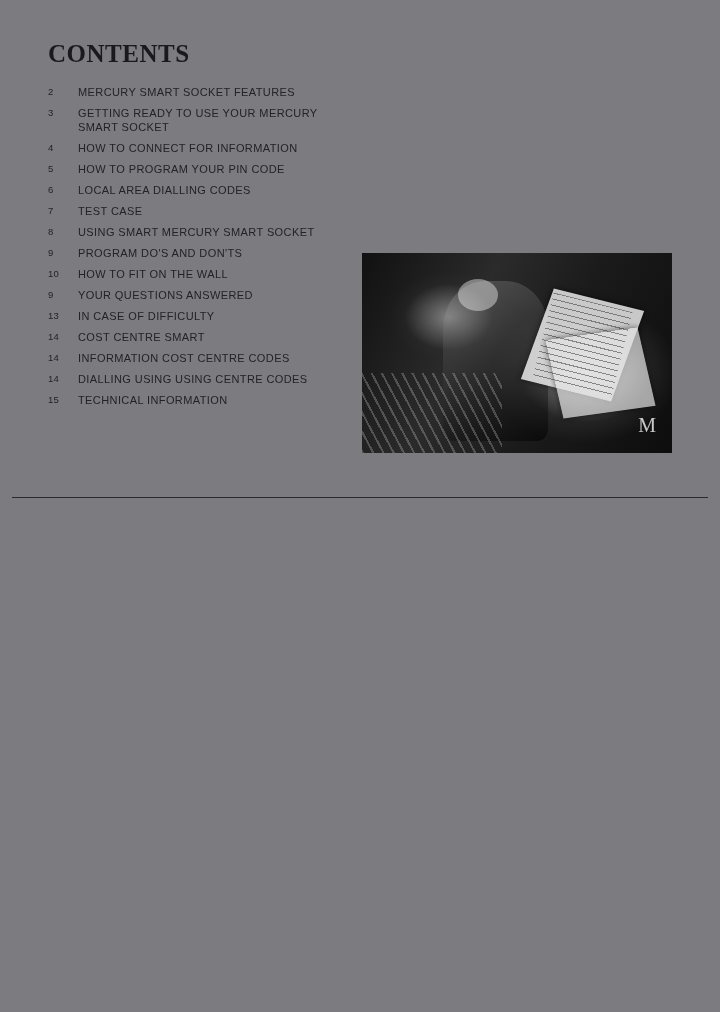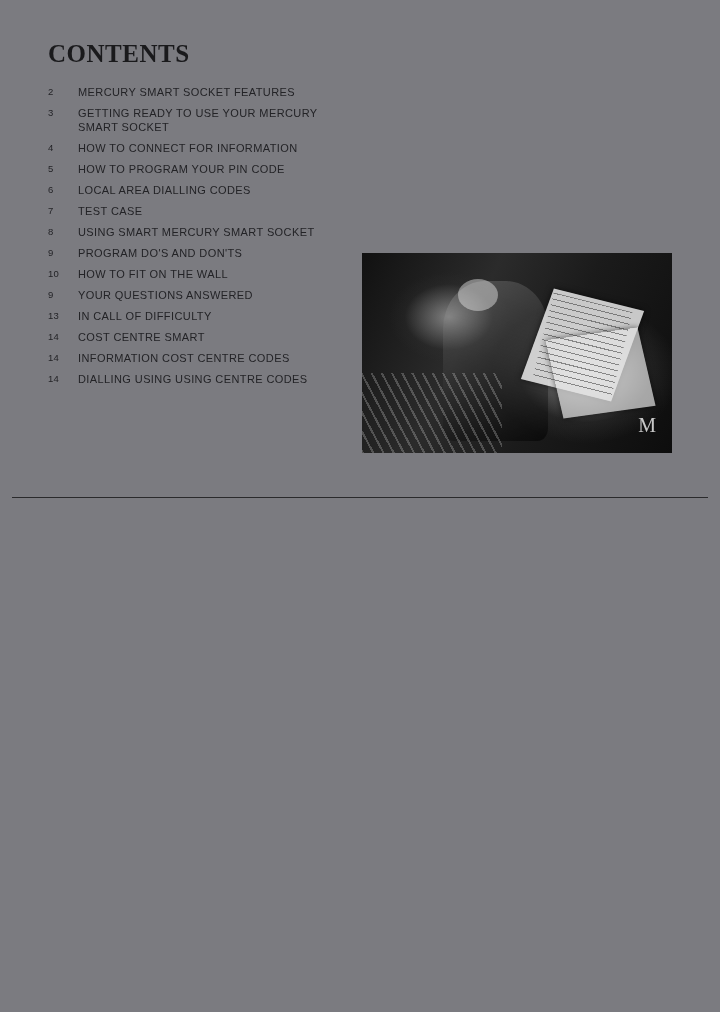--- a/index.html
+++ b/index.html
@@ -216,38 +216,42 @@
       <div class="toc-label">HOW TO FIT ON THE WALL</div>
     </div>
 
     <div class="toc-row">
       <div class="toc-page">9</div>
       <div class="toc-label">YOUR QUESTIONS ANSWERED</div>
     </div>
 
     <div class="toc-row">
       <div class="toc-page">13</div>
-      <div class="toc-label">IN CALL OF DIFFICULTY</div>
+      <div class="toc-label">IN CASE OF DIFFICULTY</div>
     </div>
 
     <div class="toc-row">
       <div class="toc-page">14</div>
       <div class="toc-label">COST CENTRE SMART</div>
     </div>
 
     <div class="toc-row">
       <div class="toc-page">14</div>
       <div class="toc-label">INFORMATION COST CENTRE CODES</div>
     </div>
 
     <div class="toc-row">
       <div class="toc-page">14</div>
       <div class="toc-label">DIALLING USING USING CENTRE CODES</div>
     </div>
 
+    <div class="toc-row">
+      <div class="toc-page">15</div>
+      <div class="toc-label">TECHNICAL INFORMATION</div>
+    </div>
 
   </div>
 
   <div class="photo">
     <div class="photo-inner"></div>
     <div class="photo-figure"></div>
     <div class="photo-head"></div>
     <div class="photo-paper-a"></div>
     <div class="photo-paper-b"></div>
     <div class="photo-lines"></div>

